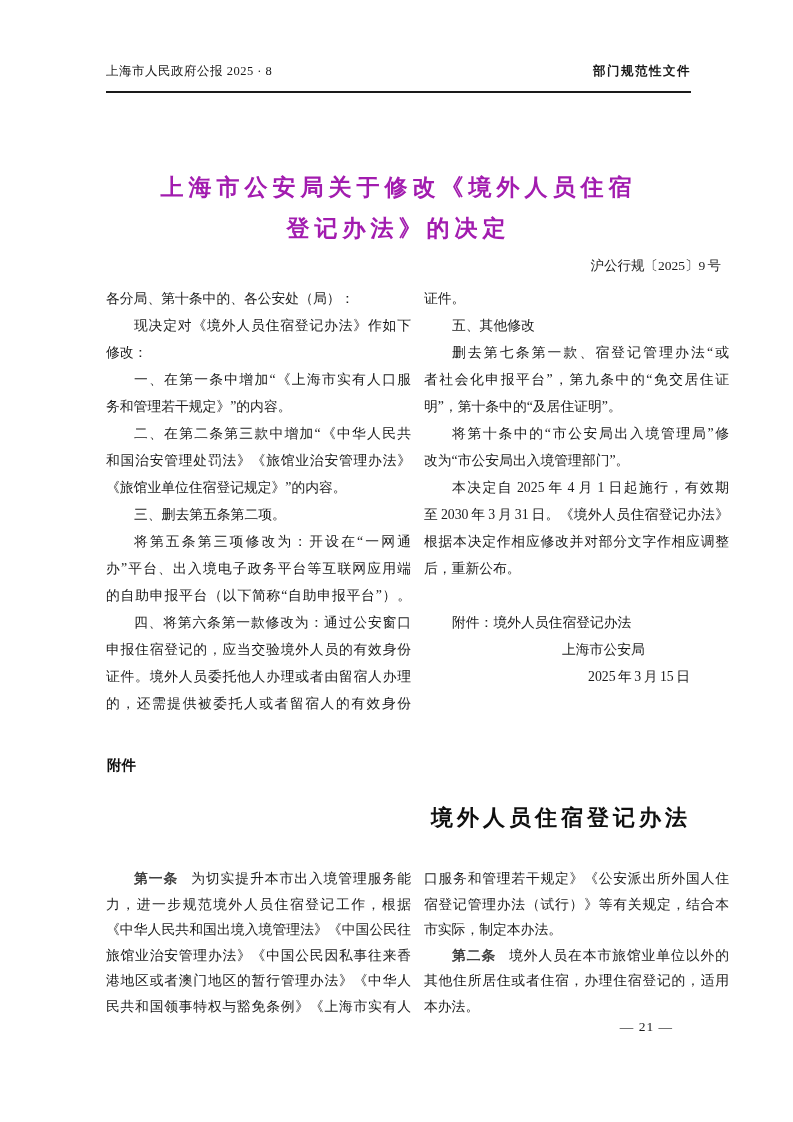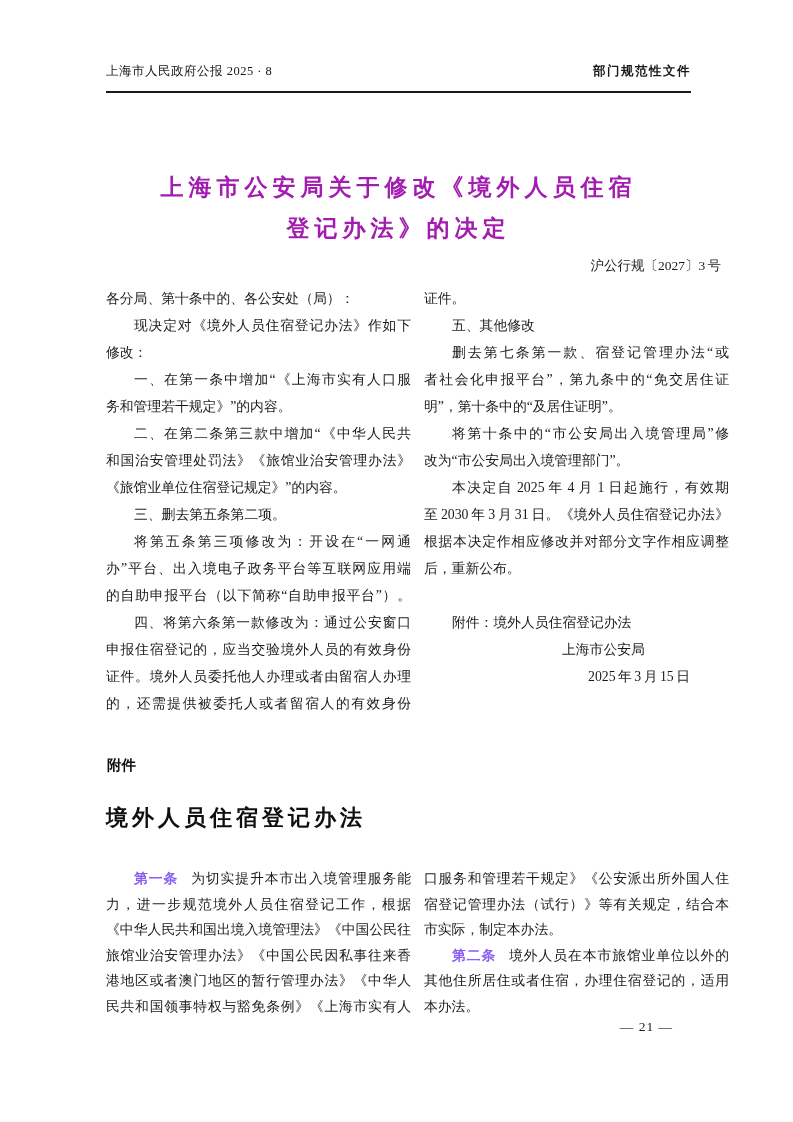--- a/index.html
+++ b/index.html
@@ -36,32 +36,32 @@
   .col-decision-left  { top:285px; left:87px;  }
   .col-decision-right { top:285px; left:405px; }
   .col-annex-left     { top:866px; left:87px;  }
   .col-annex-right    { top:866px; left:405px; }
   .line { height:27px; line-height:27px; word-spacing:-1px; overflow:visible; white-space:normal; }
   .col-annex-left .line, .col-annex-right .line { height:25.5px; line-height:25.5px; }
   .line.in { padding-left:28px; }
   .line.j { text-align:justify; text-align-last:justify; text-justify:inter-character; }
   .line b {
     font-family:"Liberation Sans","DejaVu Sans",sans-serif;
-    font-weight:700; margin-right:13px; font-size:13.8px; color:#8b5cf6;
+    font-weight:700; margin-right:13px; font-size:13.8px; color:#404040;
   }
   .sig-org  { padding-left:138px; }
   .sig-date { padding-left:164px;font-family:Liberation Serif, serif; }
   
   .annex-label {
     position:absolute; top:756px; left:88px;
     font-family:"Liberation Sans","DejaVu Sans",sans-serif;
     font-weight:700; font-size:14.5px; color:#0f0f0f;
   }
   .annex-title {
-    position:absolute; top:803px; left:87px; right:83px; text-align:left;
+    position:absolute; top:803px; left:87px; right:83px; text-align:right;
     font-family:"Liberation Sans","DejaVu Sans",sans-serif;
     font-weight:700; font-size:22px; letter-spacing:4px; color:#0f0f0f;
   }
   .pageno { position:absolute; top:1019px; right:101px; font-size:13.5px; letter-spacing:1px; }
 </style>
 </head>
 <body>
 
 <div class="page">
 
@@ -69,21 +69,21 @@
     <span class="header-left">上海市人民政府公报 2025 · 8</span>
     <span class="header-right">部门规范性文件</span>
   </header>
   <div class="rule"></div>
 
   <h1 class="doc-title">
     <span class="tl">上海市公安局关于修改《境外人员住宿</span>
     <span class="tl">登记办法》的决定</span>
   </h1>
 
-  <div class="doc-no">沪公行规〔2027〕3 号</div>
+  <div class="doc-no">沪公行规〔2025〕9 号</div>
 
   <section class="col col-decision-left">
     <div>
         <div class="line">各分局、第十条中的、各公安处（局）：</div>
         <div class="line in j">现决定对《境外人员住宿登记办法》作如下</div>
         <div class="line">修改：</div>
         <div class="line in j">一、在第一条中增加“《上海市实有人口服</div>
         <div class="line">务和管理若干规定》”的内容。</div>
         <div class="line in j">二、在第二条第三款中增加“《中华人民共</div>
         <div class="line j">和国治安管理处罚法》《旅馆业治安管理办法》</div>

